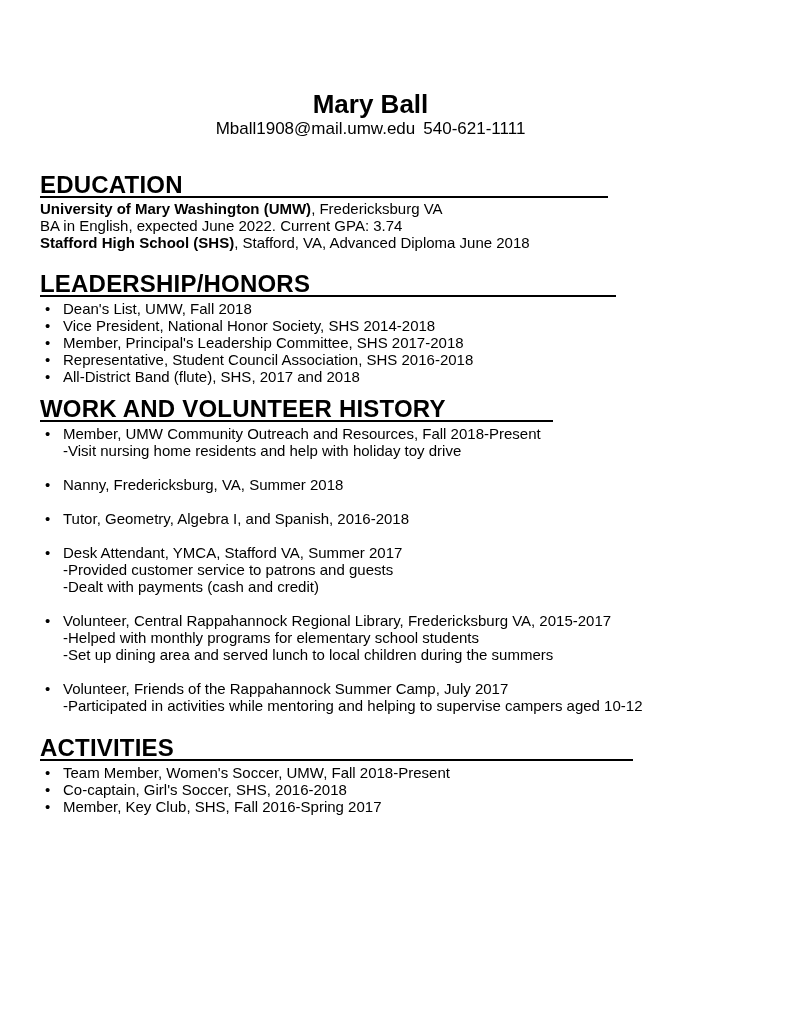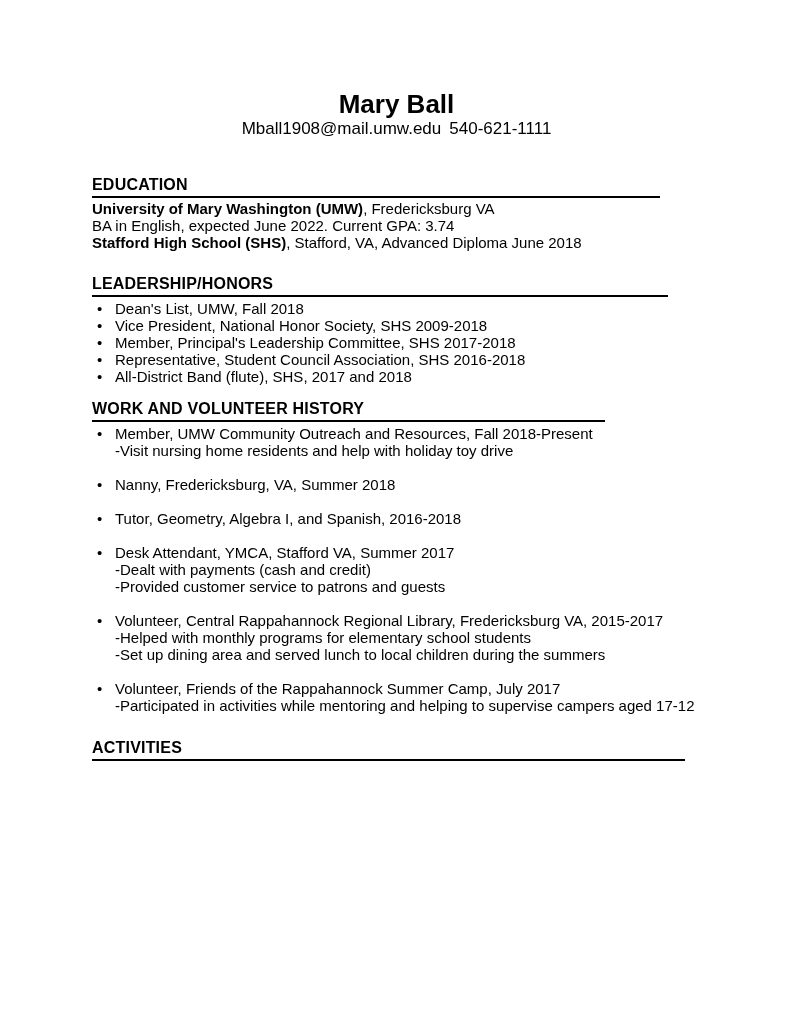--- a/index.html
+++ b/index.html
@@ -10,41 +10,41 @@
     color: #000000;
     font-family: "Liberation Sans", sans-serif;
     font-size: 15px;
     line-height: 17px;
     overflow: hidden;
   }
   .page {
     box-sizing: border-box;
     width: 791px;
     height: 1024px;
-    padding: 90px 90px 0 92px;
+    padding: 90px 90px 0 40px;
   }
   
   .header h1 {
     margin: 0;
     font-size: 26px;
     line-height: 28px;
     font-weight: bold;
     text-align: center;
   }
   .contact {
     display: flex;
     justify-content: center;
     gap: 8px;
     margin-top: 2px;
     font-size: 17px;
   }
   
   .sec-title {
     margin: 0;
-    font-size: 16px;
+    font-size: 24px;
     line-height: 20px;
     font-weight: bold;
     letter-spacing: 0.2px;
     border-bottom: 2px solid #000000;
     padding-bottom: 1px;
   }
   .u-education   { width: 568px; }
   .u-leadership  { width: 576px; }
   .u-work        { width: 513px; }
   .u-activities  { width: 593px; }
@@ -95,21 +95,21 @@
     <h2 class="sec-title u-education">EDUCATION</h2>
     <p class="first-line"><strong>University of Mary Washington (UMW)</strong><span>, Fredericksburg VA</span></p>
     <p>BA in English, expected June 2022. Current GPA: 3.74</p>
     <p class="hs-line"><strong>Stafford High School (SHS)</strong><span>, Stafford, VA, Advanced Diploma June 2018</span></p>
   </section>
 
   <section class="section section-leadership">
     <h2 class="sec-title u-leadership">LEADERSHIP/HONORS</h2>
     <ul class="bullets">
       <li>Dean's List, UMW, Fall 2018</li>
-      <li>Vice President, National Honor Society, SHS 2009-2018</li>
+      <li>Vice President, National Honor Society, SHS 2014-2018</li>
       <li>Member, Principal's Leadership Committee, SHS 2017-2018</li>
       <li>Representative, Student Council Association, SHS 2016-2018</li>
       <li>All-District Band (flute), SHS, 2017 and 2018</li>
     </ul>
   </section>
 
   <section class="section section-work">
     <h2 class="sec-title u-work">WORK AND VOLUNTEER HISTORY</h2>
     <ul class="bullets spaced">
       <li>
@@ -117,32 +117,37 @@
         <p class="detail-line">-Visit nursing home residents and help with holiday toy drive</p>
       </li>
       <li>
         <span>Nanny, Fredericksburg, VA, Summer 2018</span>
       </li>
       <li>
         <span>Tutor, Geometry, Algebra I, and Spanish, 2016-2018</span>
       </li>
       <li>
         <span>Desk Attendant, YMCA, Stafford VA, Summer 2017</span>
+        <p class="detail-line">-Provided customer service to patrons and guests</p>
         <p class="detail-line">-Dealt with payments (cash and credit)</p>
-        <p class="detail-line">-Provided customer service to patrons and guests</p>
       </li>
       <li>
         <span>Volunteer, Central Rappahannock Regional Library, Fredericksburg VA, 2015-2017</span>
         <p class="detail-line">-Helped with monthly programs for elementary school students</p>
         <p class="detail-line">-Set up dining area and served lunch to local children during the summers</p>
       </li>
       <li>
         <span>Volunteer, Friends of the Rappahannock Summer Camp, July 2017</span>
-        <p class="detail-line">-Participated in activities while mentoring and helping to supervise campers aged 17-12</p>
+        <p class="detail-line">-Participated in activities while mentoring and helping to supervise campers aged 10-12</p>
       </li>
     </ul>
   </section>
 
   <section class="section section-activities">
     <h2 class="sec-title u-activities">ACTIVITIES</h2>
+    <ul class="bullets">
+      <li>Team Member, Women's Soccer, UMW, Fall 2018-Present</li>
+      <li>Co-captain, Girl's Soccer, SHS, 2016-2018</li>
+      <li>Member, Key Club, SHS, Fall 2016-Spring 2017</li>
+    </ul>
   </section>
 
 </div>
 
 </body></html>

